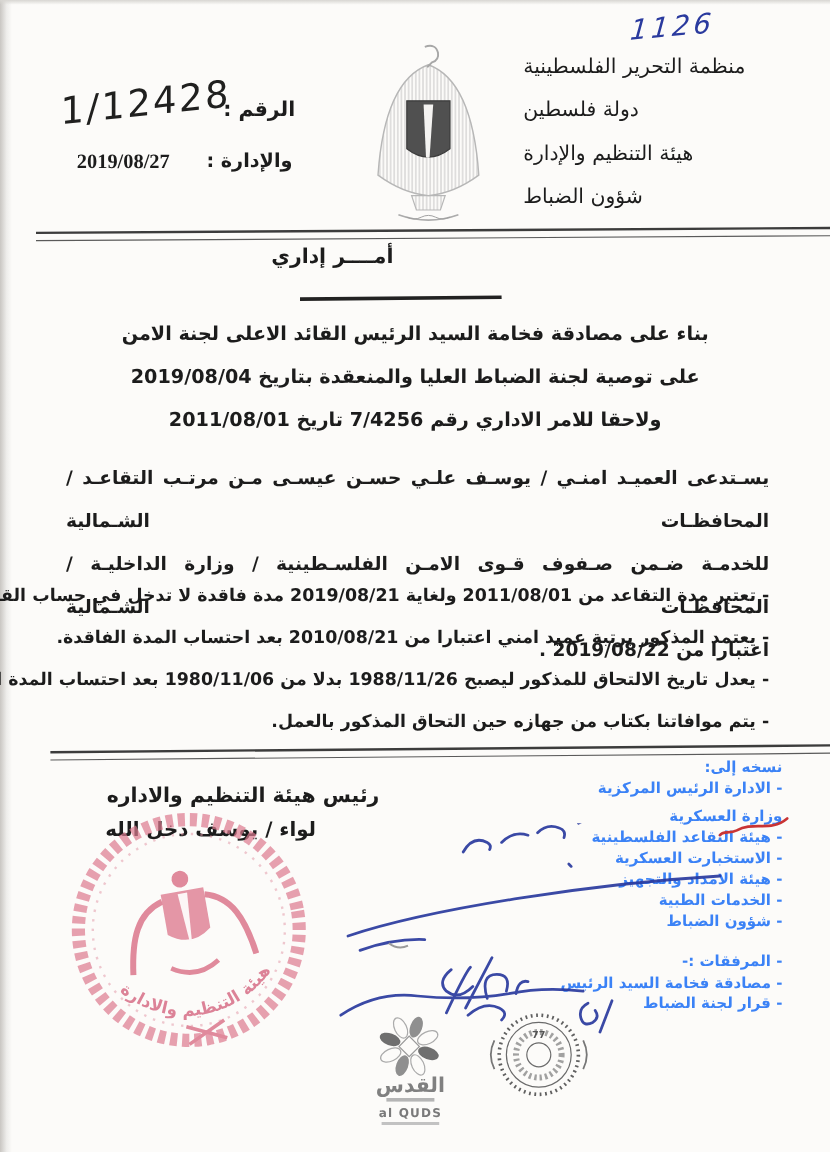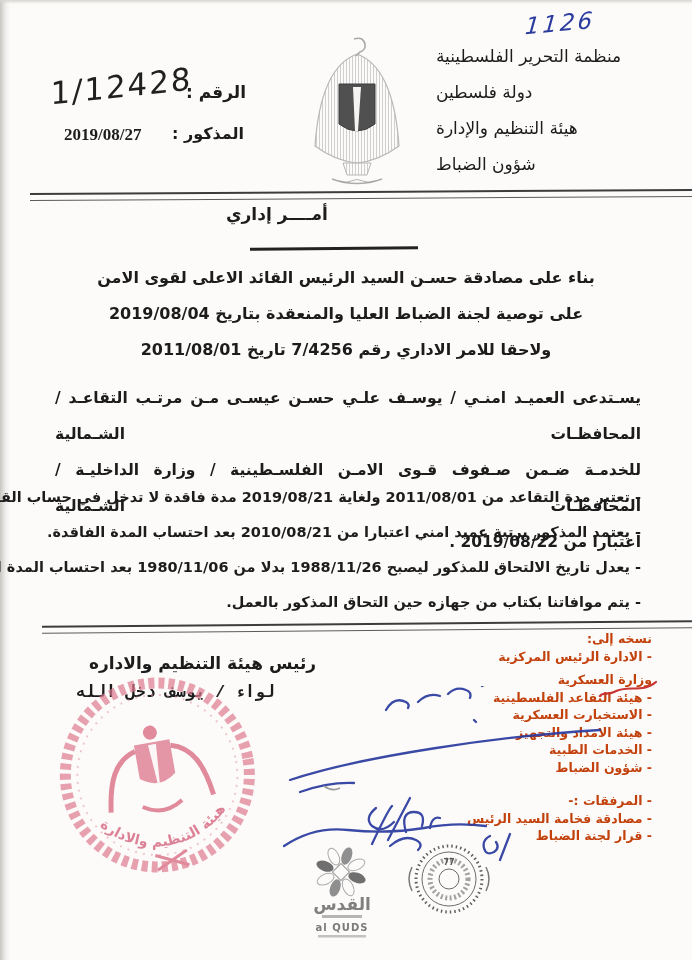--- a/index.html
+++ b/index.html
@@ -43,24 +43,24 @@
   .preamble{left:60px;top:260px;width:572px;text-align:center;font-weight:bold;
     font-size:16px;line-height:36px;white-space:nowrap;}
   .body-par{left:55px;top:380px;width:586px;font-weight:bold;font-size:15.5px;
     line-height:36px;}
   .body-par .just{text-align:justify;text-align-last:justify;}
   .body-par .start{text-align:right;}
   .bullets{left:55px;top:480px;width:586px;font-weight:bold;font-size:14.5px;
     line-height:35px;text-align:right;white-space:nowrap;}
 
   .sig-title{left:55px;top:638px;width:295px;text-align:center;font-size:17px;font-weight:bold;margin-top:15px;}
-  .sig-name{left:58px;top:682px;width:235px;text-align:center;font-size:16.5px;font-weight:bold;font-family:Liberation Mono, monospace;}
+  .sig-name{left:58px;top:682px;width:235px;text-align:center;font-size:16.5px;font-weight:bold;}
 
   .copy-block{right:40px;top:630px;width:215px;text-align:right;font-size:12.5px;
-    line-height:17.5px;font-weight:600;color:#c2410c;white-space:nowrap;}
+    line-height:17.5px;font-weight:600;color:#3b82f6;white-space:nowrap;}
   .copy-block .gap-sm{margin-top:6px;}
   .copy-block .gap-lg{margin-top:16px;}
 
   .stamp-pink{left:44px;top:662px;width:226px;height:222px;transform:rotate(-10deg);opacity:.88;}
   .scribble-blue{left:278px;top:686px;width:340px;height:178px;}
   .scribble-red{left:598px;top:676px;width:62px;height:24px;}
   .quds-logo{left:291px;top:842px;width:102px;height:114px;}
   .stamp-round{left:401px;top:839px;width:96px;height:86px;}
   .emblem{left:294px;top:32px;width:126px;height:156px;opacity:.95;}
 </style>
@@ -90,30 +90,30 @@
     <path d="M60,7 q9,-3 11,5 q1,6 -5,8 l-4,4" fill="none" stroke="#a3a3a3" stroke-width="1.6"></path>
     <path d="M45,52 L81,52 L81,92 Q63,106 45,92 Z" fill="#474747" stroke="#333" stroke-width="1"></path>
     <path d="M59,55 L67,55 L64,99 Q63,100 61,99 Z" fill="#f4f3f1"></path>
     <path d="M49,131 L77,131 L73,143 L53,143 Z" fill="url(#hatch)" stroke="#b4b4b4" stroke-width="1"></path>
     <path d="M38,147 q25,9 50,0" fill="none" stroke="#a8a8a8" stroke-width="1.4"></path>
     <path d="M45,149 q6,3 12,0 q6,-3 12,0 q6,3 12,0" fill="none" stroke="#9a9a9a" stroke-width="0.8"></path>
   </svg>
 
   <div class="abs ref-label ar">الرقم :</div>
   <div class="abs ref-value hand-ink">1/12428</div>
-  <div class="abs date-label ar">المذكور :</div>
+  <div class="abs date-label ar">والإدارة :</div>
   <div class="abs date-value">2019/08/27</div>
 
   <div class="abs divider divider1"></div>
 
   <div class="abs doc-title ar">أمــــر إداري</div>
   <div class="abs title-underline"></div>
 
   <div class="abs preamble ar">
-    <div>بناء على مصادقة حسـن السيد الرئيس القائد الاعلى لقوى الامن</div>
+    <div>بناء على مصادقة فخامة السيد الرئيس القائد الاعلى لجنة الامن</div>
     <div>على توصية لجنة الضباط العليا والمنعقدة بتاريخ 2019/08/04</div>
     <div>ولاحقا للامر الاداري رقم 7/4256 تاريخ 2011/08/01</div>
   </div>
 
   <div class="abs body-par ar">
     <div class="just">يسـتدعى العميـد امنـي / يوسـف علـي حسـن عيسـى مـن مرتـب التقاعـد / المحافظـات الشـمالية</div>
     <div class="just">للخدمـة ضـمن صـفوف قـوى الامـن الفلسـطينية / وزارة الداخليـة / المحافظـات الشـمالية</div>
     <div class="start">اعتبارا من 2019/08/22 .</div>
   </div>
 

